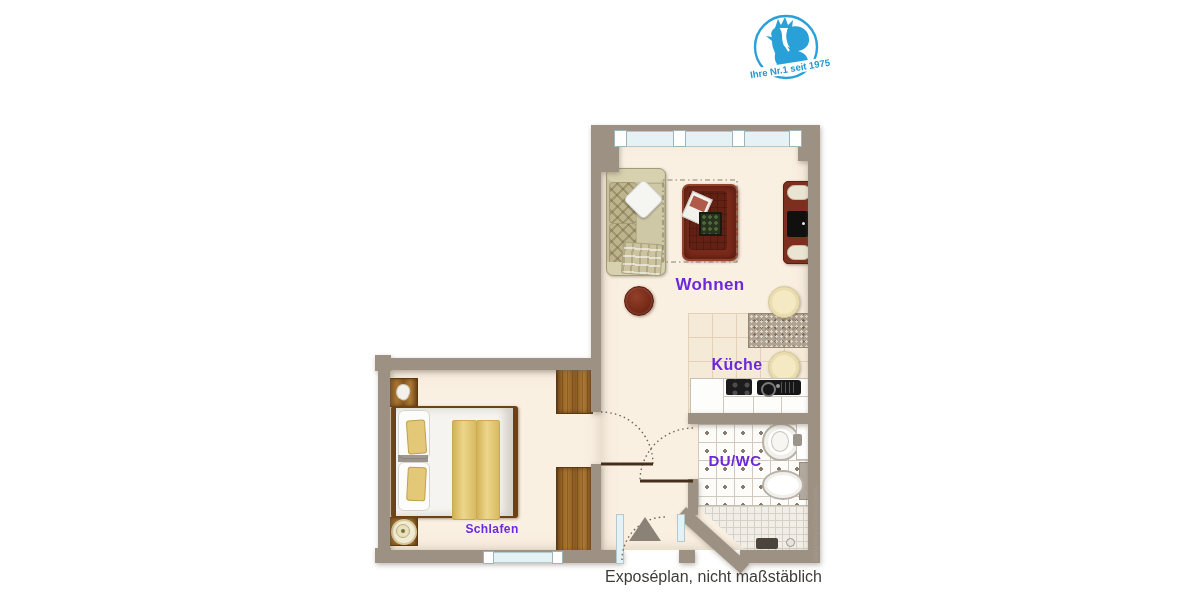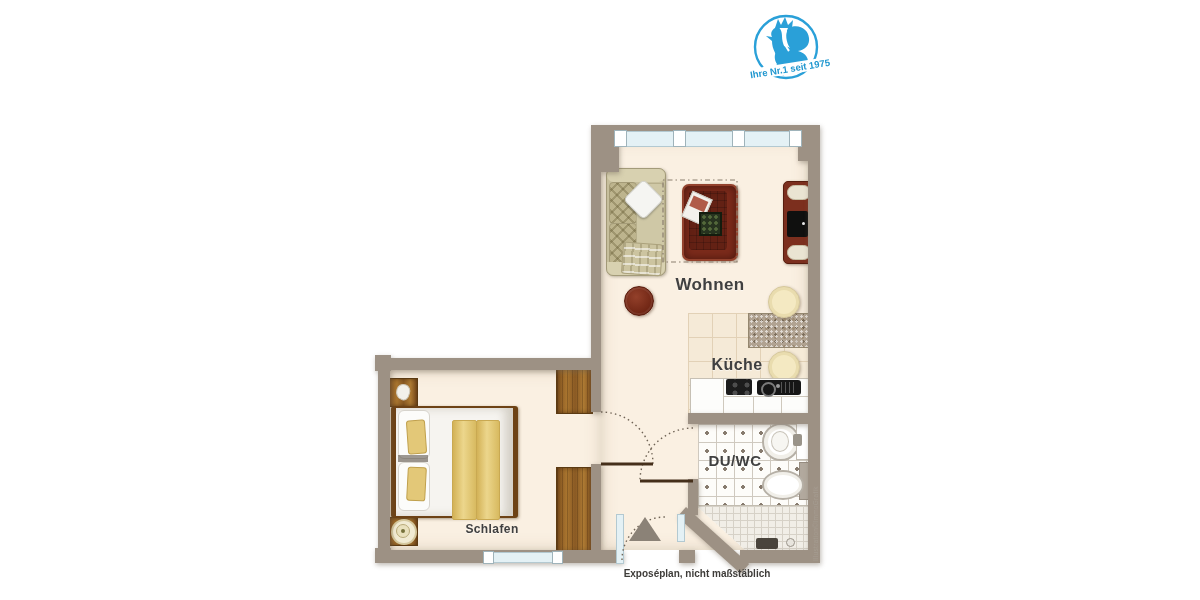--- a/index.html
+++ b/index.html
@@ -111,22 +111,22 @@
   .ycushion{position:absolute;width:17px;height:32px;background:#e3c878;border:1px solid #c0a04c;border-radius:3px;}
   .yblanket{position:absolute;top:14px;width:23px;height:98px;border-radius:2px;border:1px solid #c9a952;
       background:linear-gradient(90deg,#d3b257,#ecd68c 45%,#d8ba60);}
   .nightstand{width:28px;height:27px;z-index:10;}
   .decor{left:396px;top:384px;width:12px;height:14px;background:#f3f1ea;border:1px solid #cfc9ba;border-radius:50% 50% 40% 60%;transform:rotate(18deg);z-index:11;}
   .lamp{left:391px;top:519px;width:22px;height:22px;background:#f1ebd3;border:2px solid #d5c89e;border-radius:50%;z-index:11;}
   .lamp-ring{position:absolute;left:3px;top:3px;width:12px;height:12px;border:1px solid #b9ab7a;border-radius:50%;background:#e9e1bd;}
   .lamp-dot{position:absolute;left:4px;top:4px;width:4px;height:4px;background:#75713a;border-radius:50%;}
 
   
-  .room-label{position:absolute;z-index:42;font-weight:700;color:#404040;letter-spacing:.4px;text-align:center;text-shadow:0 1px 0 rgba(255,255,255,.5);}
-  .disclaimer{position:absolute;left:572px;top:568px;width:250px;text-align:center;font-size:10px;font-weight:700;color:#3e3c39;z-index:42;}
+  .room-label{position:absolute;z-index:42;font-weight:700;color:#6d28d9;letter-spacing:.4px;text-align:center;text-shadow:0 1px 0 rgba(255,255,255,.5);}
+  .disclaimer{position:absolute;left:572px;top:568px;width:250px;text-align:right;font-size:16px;font-weight:400;color:#3e3c39;z-index:42;}
   .credit{position:absolute;left:812px;top:561px;width:106px;transform:rotate(-90deg);transform-origin:0 0;
       font-size:6.5px;color:#a59c91;letter-spacing:.3px;z-index:42;white-space:nowrap;}
 
   
   .logo{position:absolute;left:746px;top:10px;width:80px;height:80px;z-index:45;}
   .logo-tagline{position:absolute;left:747px;top:63px;width:84px;transform:rotate(-9deg);
       font-size:9.5px;font-weight:700;color:#2097cf;z-index:46;background:#fff;text-align:center;padding:0 1px;white-space:nowrap;}
 
   svg.overlay{position:absolute;left:0;top:0;z-index:35;pointer-events:none;}
 </style>

